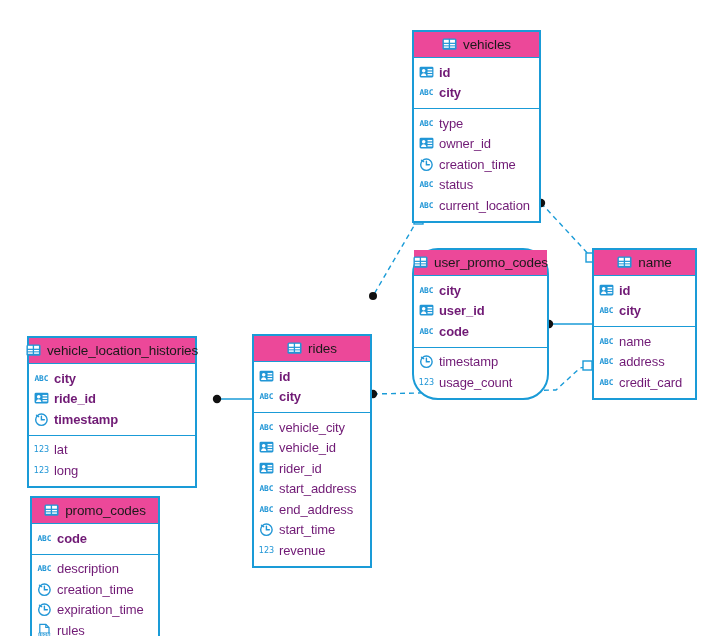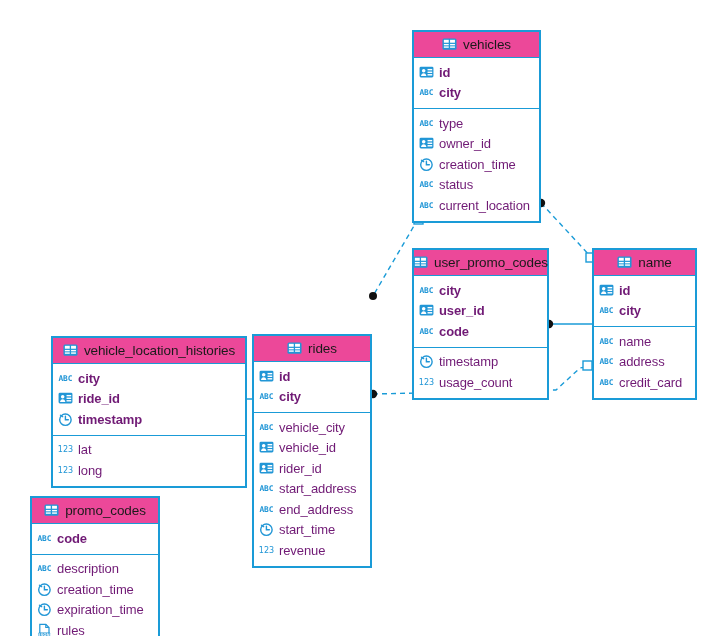--- a/index.html
+++ b/index.html
@@ -188,21 +188,21 @@
           <div class="field-row">
             <span class="ico">
               <svg class="ico-svg" width="15" height="15" viewBox="0 0 16 16" xmlns="http://www.w3.org/2000/svg">
                 <text x="8" y="11" font-family="DejaVu Sans Mono, monospace" font-size="8.4" font-weight="bold" fill="#2196d6" text-anchor="middle">ABC</text>
               </svg>
             </span>
             <span class="field-name">current_location</span>
           </div>
         </div>
       </div>
-      <div class="table-node" style="left: 412px; top: 248px; width: 137px;">
+      <div class="table-node" style="left: 412px; top: 248px; width: 137px; border-radius: 26px;">
         <div class="tbl-header">
           <span class="ico">
             <svg class="ico-svg" width="15" height="15" viewBox="0 0 16 16" xmlns="http://www.w3.org/2000/svg">
               <rect x="0.5" y="1.5" width="15" height="12" rx="1.6" fill="#2196d6"></rect>
               <rect x="2" y="3" width="5.2" height="3.1" fill="#ffffff"></rect>
               <rect x="8.6" y="3" width="5.2" height="3.1" fill="#ffffff"></rect>
               <rect x="2" y="7.4" width="5.2" height="1.5" fill="#ffffff"></rect>
               <rect x="8.6" y="7.4" width="5.2" height="1.5" fill="#ffffff"></rect>
               <rect x="2" y="10" width="5.2" height="1.5" fill="#ffffff"></rect>
               <rect x="8.6" y="10" width="5.2" height="1.5" fill="#ffffff"></rect>
@@ -429,21 +429,21 @@
           <div class="field-row">
             <span class="ico">
               <svg class="ico-svg" width="15" height="15" viewBox="0 0 16 16" xmlns="http://www.w3.org/2000/svg">
                 <text x="8" y="11" font-family="DejaVu Sans, sans-serif" font-size="8.6" fill="#2196d6" text-anchor="middle">123</text>
               </svg>
             </span>
             <span class="field-name">revenue</span>
           </div>
         </div>
       </div>
-      <div class="table-node" style="left: 27px; top: 336px; width: 196px; margin-left: 24px;">
+      <div class="table-node" style="left: 27px; top: 336px; width: 170px;">
         <div class="tbl-header">
           <span class="ico">
             <svg class="ico-svg" width="15" height="15" viewBox="0 0 16 16" xmlns="http://www.w3.org/2000/svg">
               <rect x="0.5" y="1.5" width="15" height="12" rx="1.6" fill="#2196d6"></rect>
               <rect x="2" y="3" width="5.2" height="3.1" fill="#ffffff"></rect>
               <rect x="8.6" y="3" width="5.2" height="3.1" fill="#ffffff"></rect>
               <rect x="2" y="7.4" width="5.2" height="1.5" fill="#ffffff"></rect>
               <rect x="8.6" y="7.4" width="5.2" height="1.5" fill="#ffffff"></rect>
               <rect x="2" y="10" width="5.2" height="1.5" fill="#ffffff"></rect>
               <rect x="8.6" y="10" width="5.2" height="1.5" fill="#ffffff"></rect>

